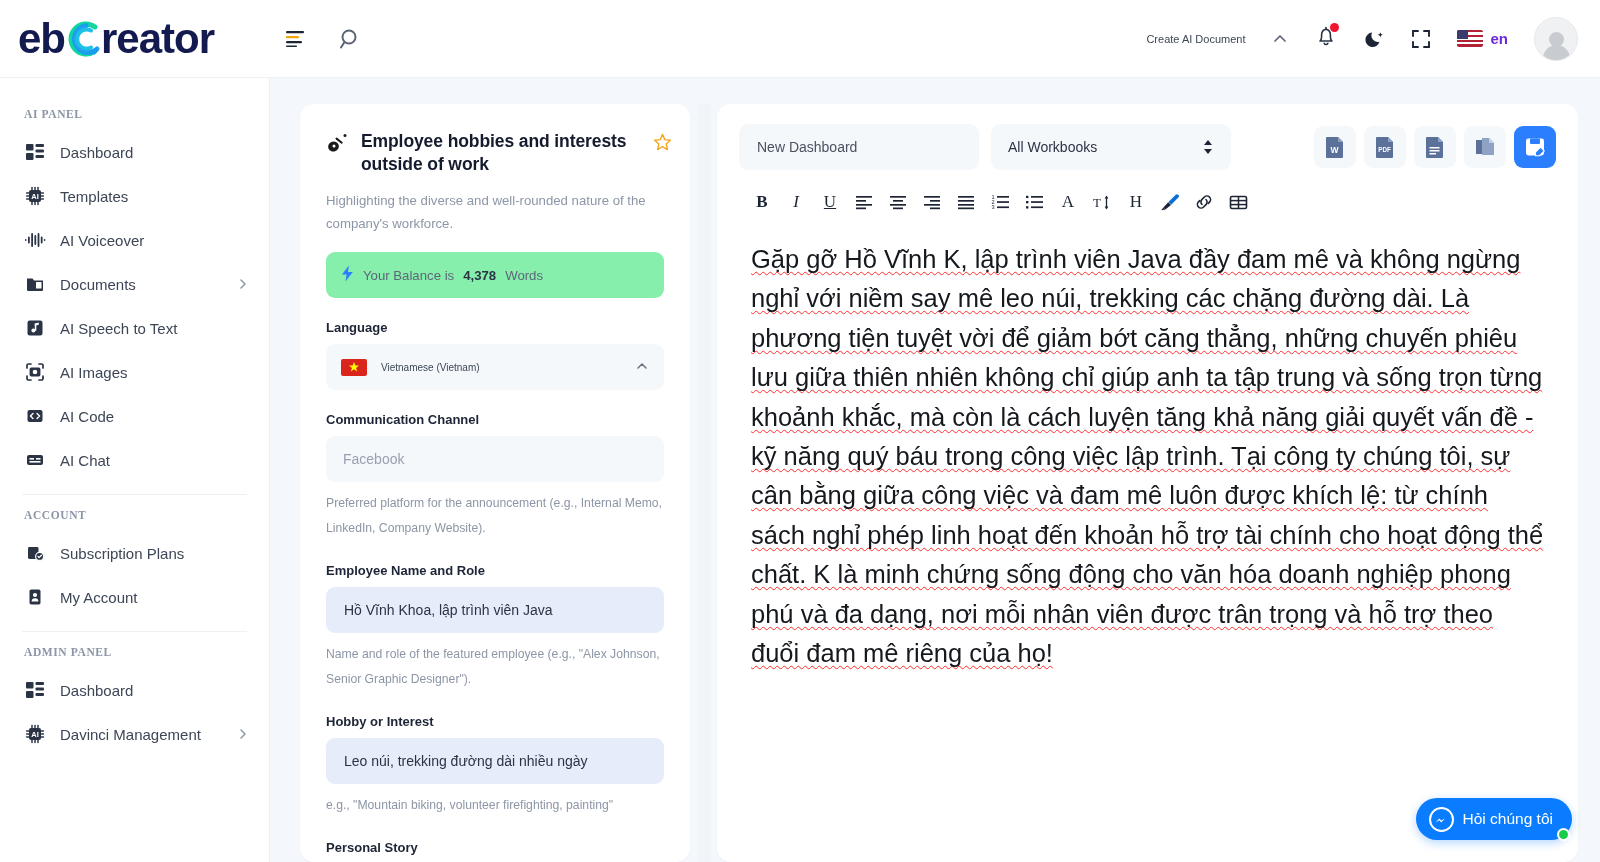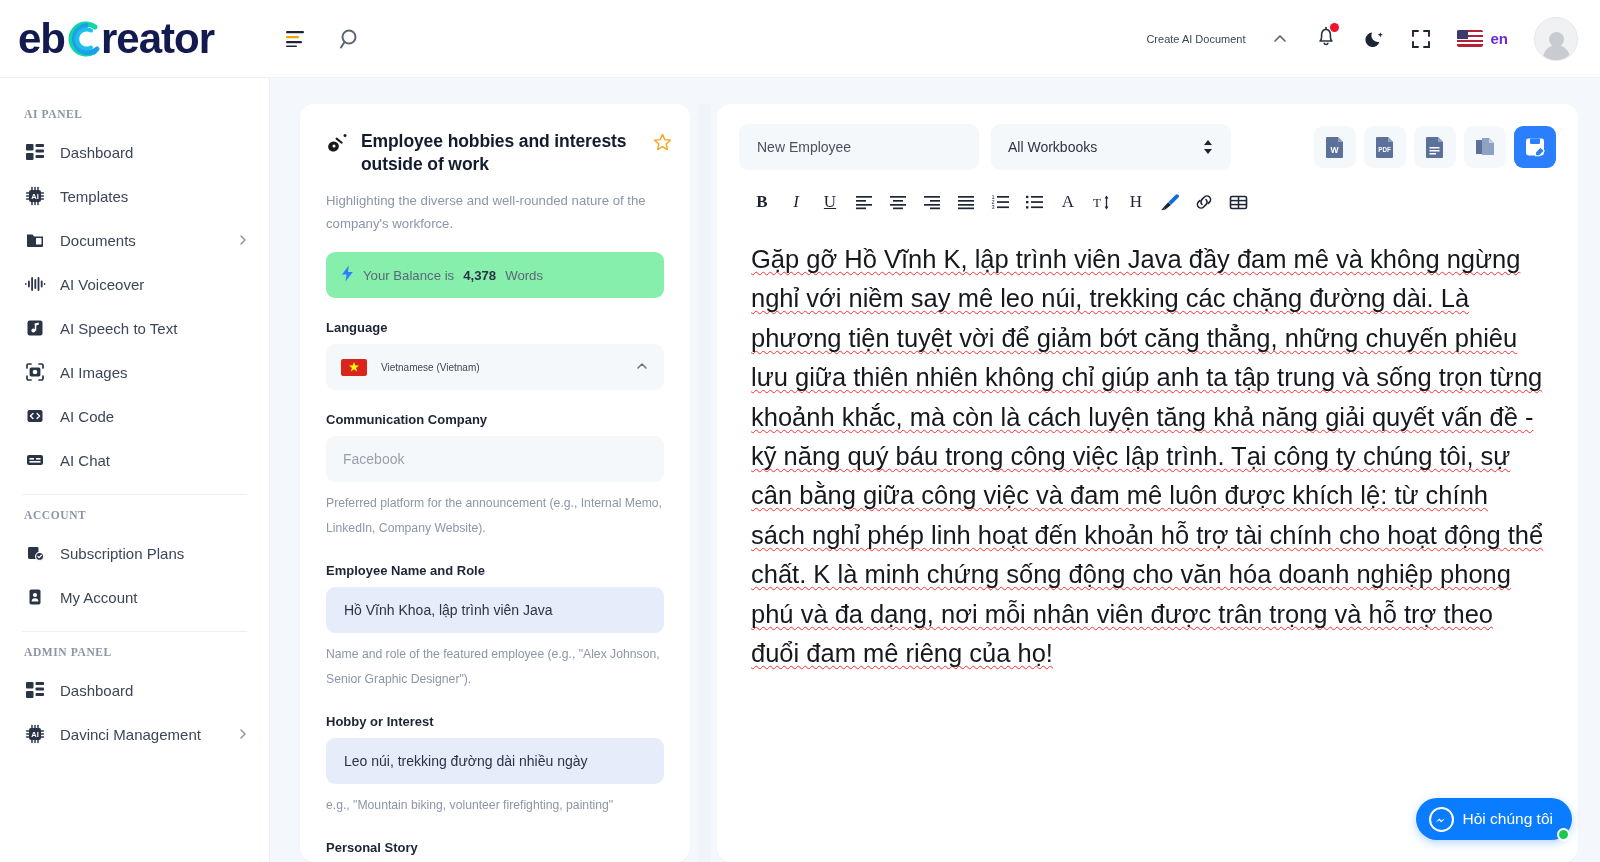--- a/index.html
+++ b/index.html
@@ -299,48 +299,48 @@
                 <line x1="16.4" y1="10" x2="18.4" y2="10"></line>
                 <line x1="16.4" y1="13" x2="18.4" y2="13"></line>
             </g>
           </svg>
         </span>
         <span class="nav-label">Templates</span>
       </div>
 
       <div class="nav-item">
         <span class="nav-ico">
-          <svg width="20" height="20" viewBox="0 0 20 20">
-              <path d="M2 4.5 h5.5 l1.6 2 H18 v9.5 a1 1 0 0 1 -1 1 H3 a1 1 0 0 1 -1 -1 Z" fill="#2b3445"></path>
-              <rect x="11" y="8" width="5.5" height="6.5" rx=".6" fill="#ffffff"></rect>
-            </svg>
-        </span>
-        <span class="nav-label">Documents</span>
-        <span class="nav-chev">
-          <svg width="12" height="12" viewBox="0 0 12 12">
-              <polyline points="4,2 8,6 4,10" fill="none" stroke="#8d96a6" stroke-width="1.5" stroke-linecap="round" stroke-linejoin="round"></polyline>
-            </svg>
-        </span>
-      </div>
-
-      <div class="nav-item">
-        <span class="nav-ico">
           <svg width="22" height="20" viewBox="0 0 22 20">
             <g fill="#2b3445">
               <rect x="1" y="9" width="1.6" height="2" rx=".8"></rect>
               <rect x="4" y="6.5" width="1.8" height="7" rx=".9"></rect>
               <rect x="7.2" y="3" width="1.8" height="14" rx=".9"></rect>
               <rect x="10.4" y="5" width="1.8" height="10" rx=".9"></rect>
               <rect x="13.6" y="3" width="1.8" height="14" rx=".9"></rect>
               <rect x="16.8" y="6.5" width="1.8" height="7" rx=".9"></rect>
               <rect x="19.8" y="9" width="1.6" height="2" rx=".8"></rect>
             </g>
           </svg>
         </span>
         <span class="nav-label">AI Voiceover</span>
+      </div>
+
+      <div class="nav-item">
+        <span class="nav-ico">
+          <svg width="20" height="20" viewBox="0 0 20 20">
+              <path d="M2 4.5 h5.5 l1.6 2 H18 v9.5 a1 1 0 0 1 -1 1 H3 a1 1 0 0 1 -1 -1 Z" fill="#2b3445"></path>
+              <rect x="11" y="8" width="5.5" height="6.5" rx=".6" fill="#ffffff"></rect>
+            </svg>
+        </span>
+        <span class="nav-label">Documents</span>
+        <span class="nav-chev">
+          <svg width="12" height="12" viewBox="0 0 12 12">
+              <polyline points="4,2 8,6 4,10" fill="none" stroke="#8d96a6" stroke-width="1.5" stroke-linecap="round" stroke-linejoin="round"></polyline>
+            </svg>
+        </span>
       </div>
 
       <div class="nav-item">
         <span class="nav-ico">
           <svg width="20" height="20" viewBox="0 0 20 20">
               <rect x="2.5" y="2.5" width="15" height="15" rx="2.2" fill="#2b3445"></rect>
               <circle cx="8.4" cy="12.4" r="2" fill="#fff"></circle>
               <rect x="9.8" y="5.6" width="1.5" height="7" fill="#fff"></rect>
               <path d="M9.8 5.6 l4 -1.1 v2.2 l-4 1.1 z" fill="#fff"></path>
             </svg>
@@ -503,21 +503,21 @@
                 </svg>
             </span>
             <span>Vietnamese (Vietnam)</span>
             <span class="select-chev">
               <svg width="14" height="14" viewBox="0 0 14 14">
                   <polyline points="3,9 7,5 11,9" fill="none" stroke="#69727f" stroke-width="1.5" stroke-linecap="round" stroke-linejoin="round"></polyline>
                 </svg>
             </span>
           </div>
 
-          <div class="field-label">Communication Company</div>
+          <div class="field-label">Communication Channel</div>
           <div class="input-box">Facebook</div>
           <div class="field-help">Preferred platform for the announcement (e.g., Internal Memo, LinkedIn, Company Website).</div>
 
           <div class="field-label">Employee Name and Role</div>
           <div class="input-box filled">Hồ Vĩnh Khoa, lập trình viên Java</div>
           <div class="field-help">Name and role of the featured employee (e.g., "Alex Johnson, Senior Graphic Designer").</div>
 
           <div class="field-label">Hobby or Interest</div>
           <div class="input-box filled">Leo núi, trekking đường dài nhiều ngày</div>
           <div class="field-help">e.g., "Mountain biking, volunteer firefighting, painting"</div>
@@ -528,21 +528,21 @@
       </div>
 
       <div class="scroll-gutter">
         <div class="scroll-track"></div>
       </div>
 
       <div class="editor-col">
         <div class="editor-card">
 
           <div class="editor-top">
-            <div class="doc-name">New Employee</div>
+            <div class="doc-name">New Dashboard</div>
             <div class="workbook-select">
               <span>All Workbooks</span>
               <span class="ud-arrows">
                 <svg width="12" height="18" viewBox="0 0 12 18">
                   <polygon points="6,2 10,7 2,7" fill="#1d2535"></polygon>
                   <polygon points="6,16 10,11 2,11" fill="#1d2535"></polygon>
                 </svg>
               </span>
             </div>
 

